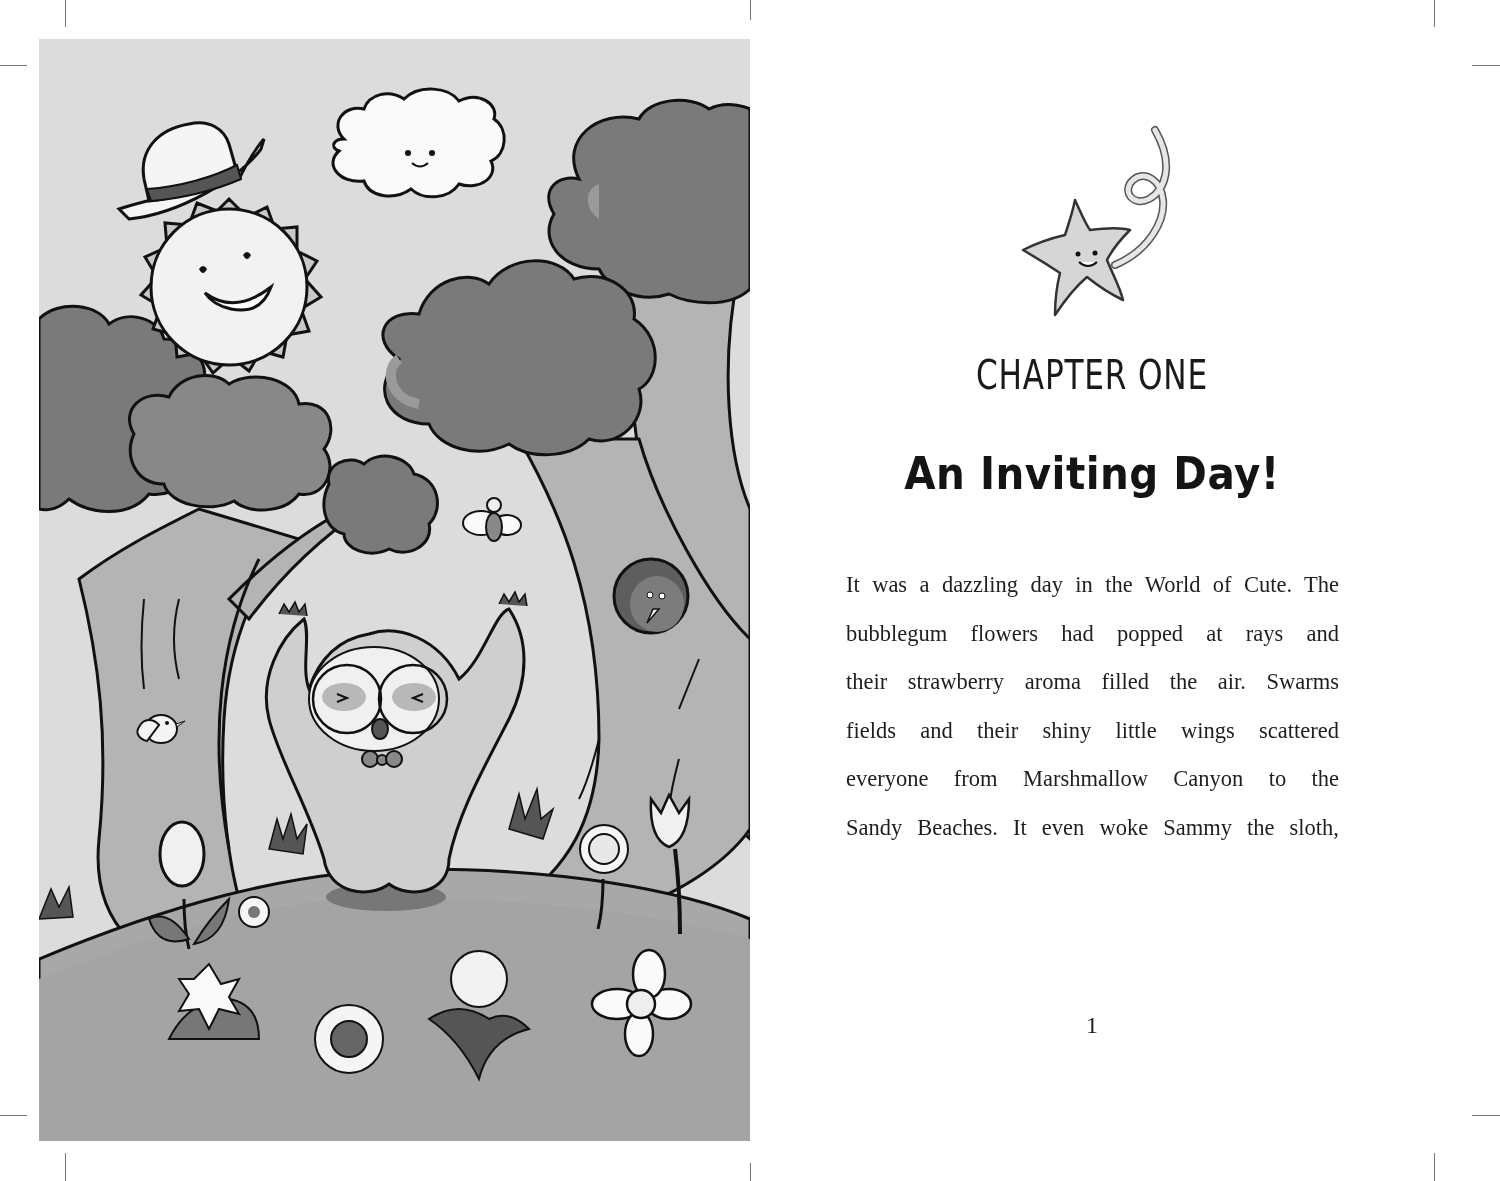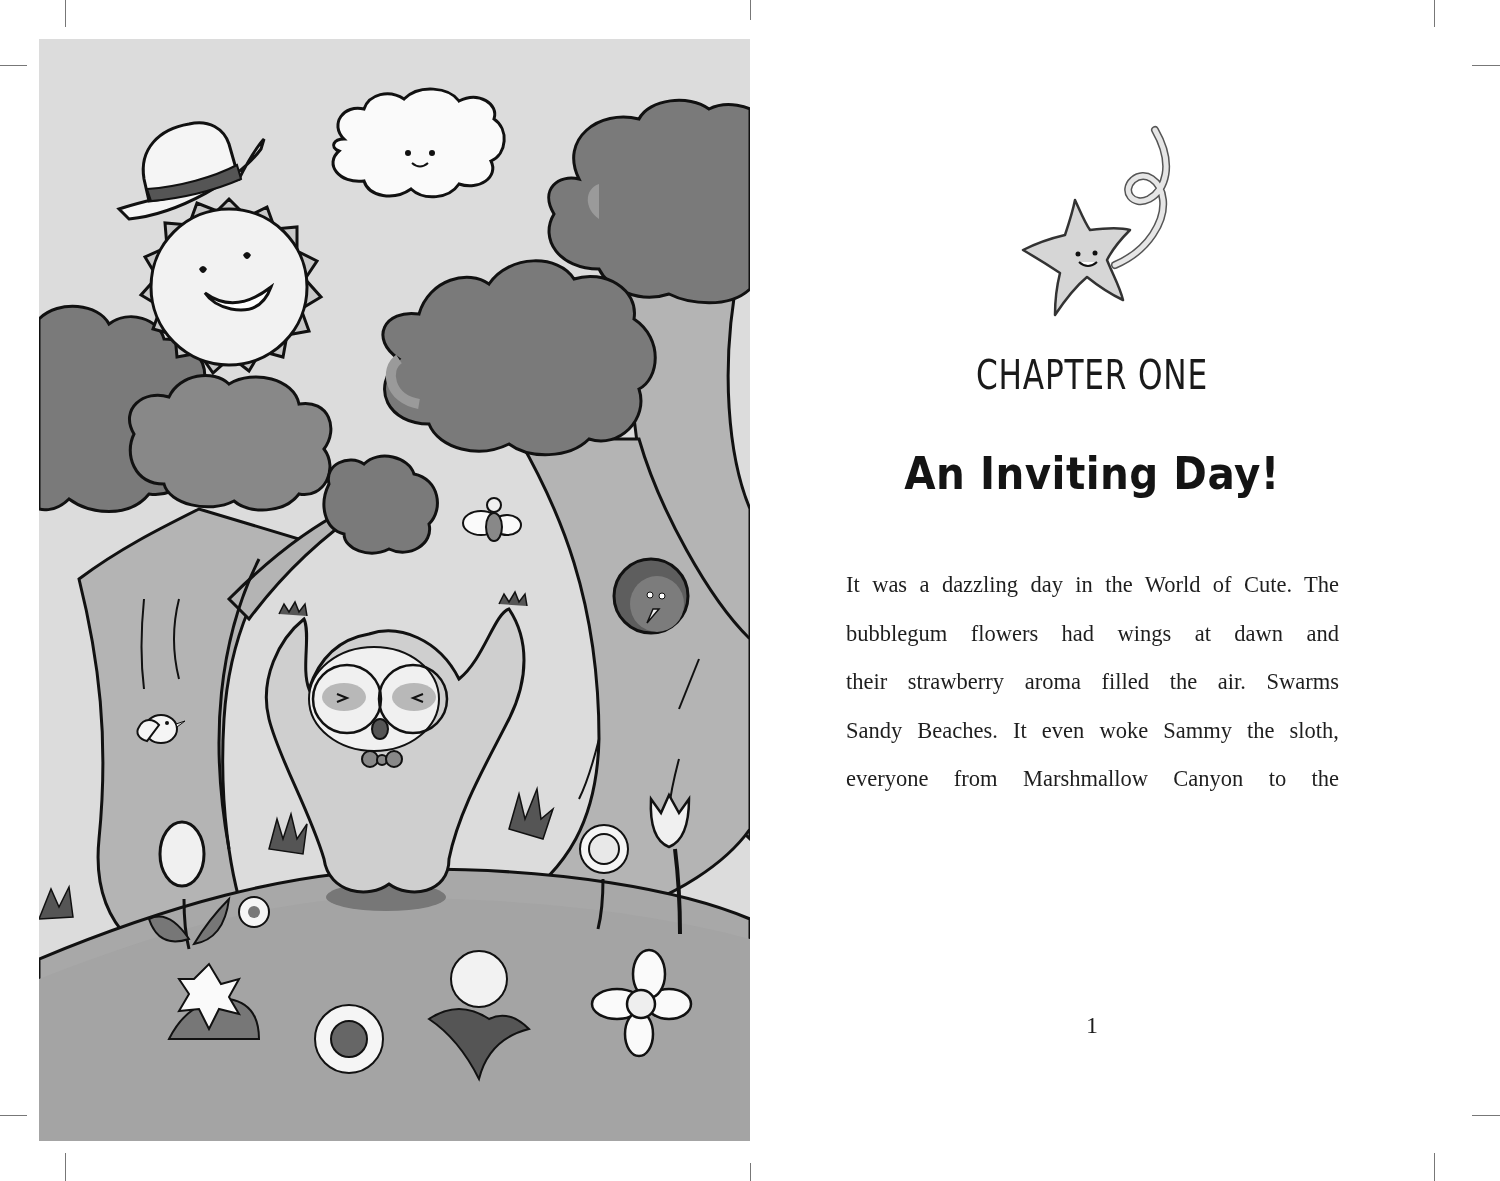--- a/index.html
+++ b/index.html
@@ -214,19 +214,20 @@
   <circle cx="63" cy="129" r="2.5" fill="#111"></circle>
   <circle cx="80" cy="128" r="2.5" fill="#111"></circle>
   <path d="M64 137 q 9 8 18 0" stroke="#111" stroke-width="2" fill="#fff"></path>
 </svg>
 
 <div class="chapter-label">CHAPTER ONE</div>
 <div class="chapter-title">An Inviting Day!</div>
 
 <div class="body-text">
   <span class="body-line">It was a dazzling day in the World of Cute. The</span>
-  <span class="body-line">bubblegum flowers had wings at dawn and</span>
+  <span class="body-line">bubblegum flowers had popped at rays and</span>
   <span class="body-line">their strawberry aroma filled the air. Swarms</span>
+  <span class="body-line">fields and their shiny little wings scattered</span>
+  <span class="body-line">everyone from Marshmallow Canyon to the</span>
   <span class="body-line last">Sandy Beaches. It even woke Sammy the sloth,</span>
-  <span class="body-line">everyone from Marshmallow Canyon to the</span>
 </div>
 
 <div class="page-number">1</div>
 
 </body></html>

